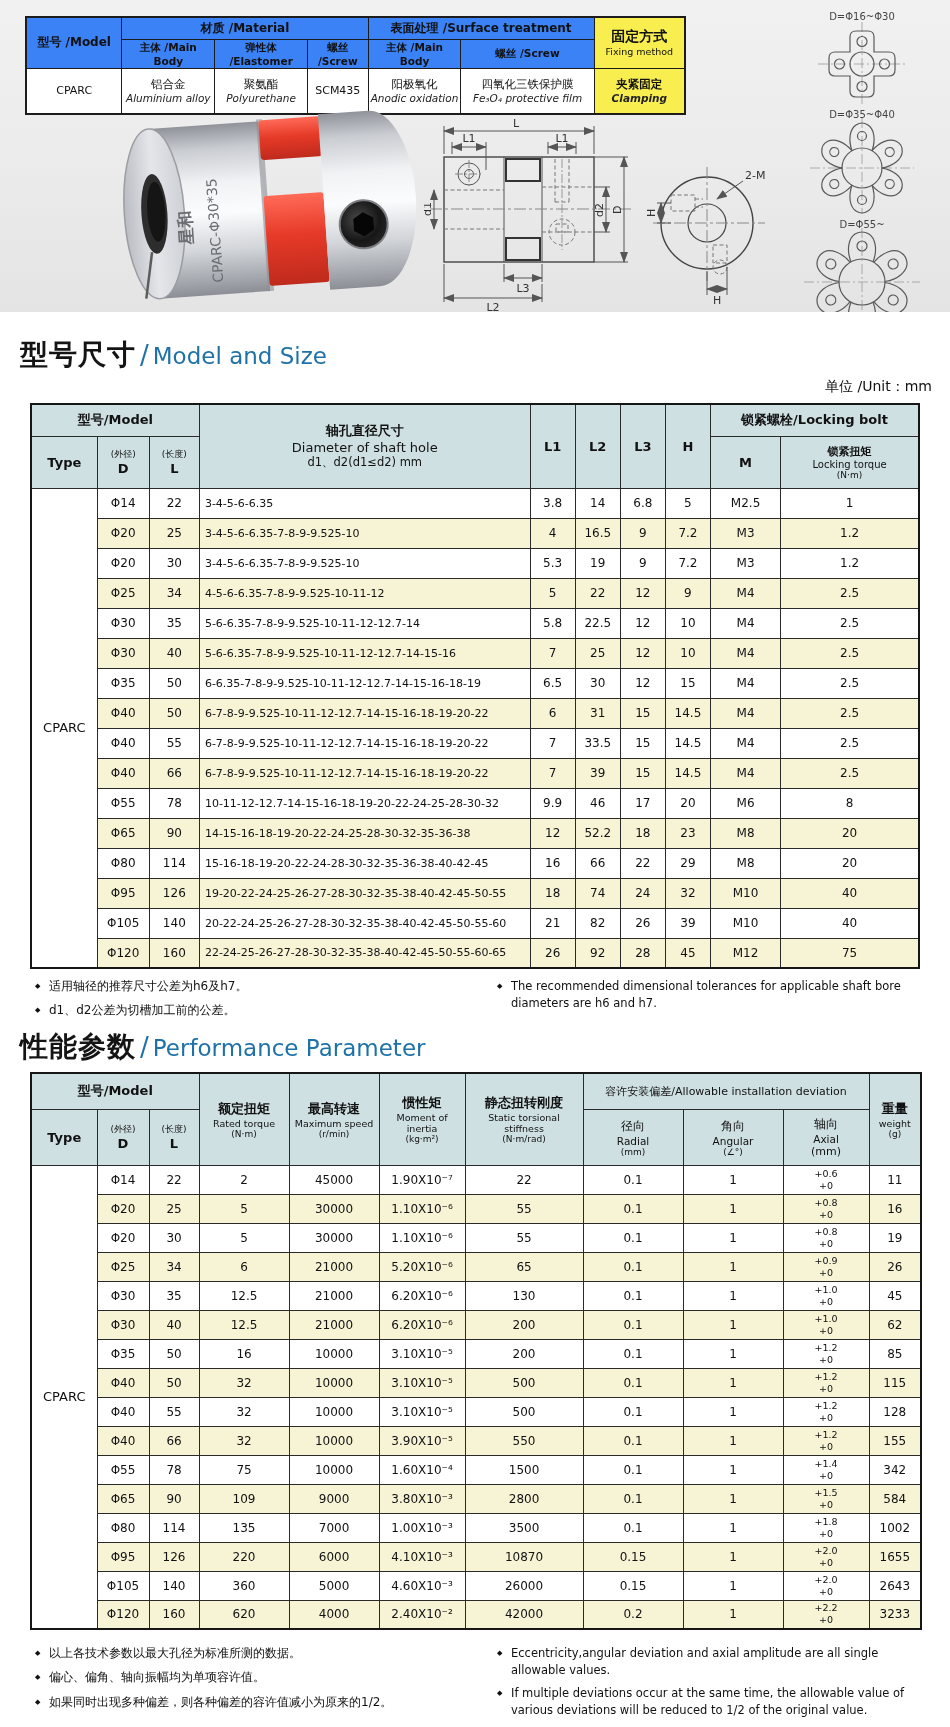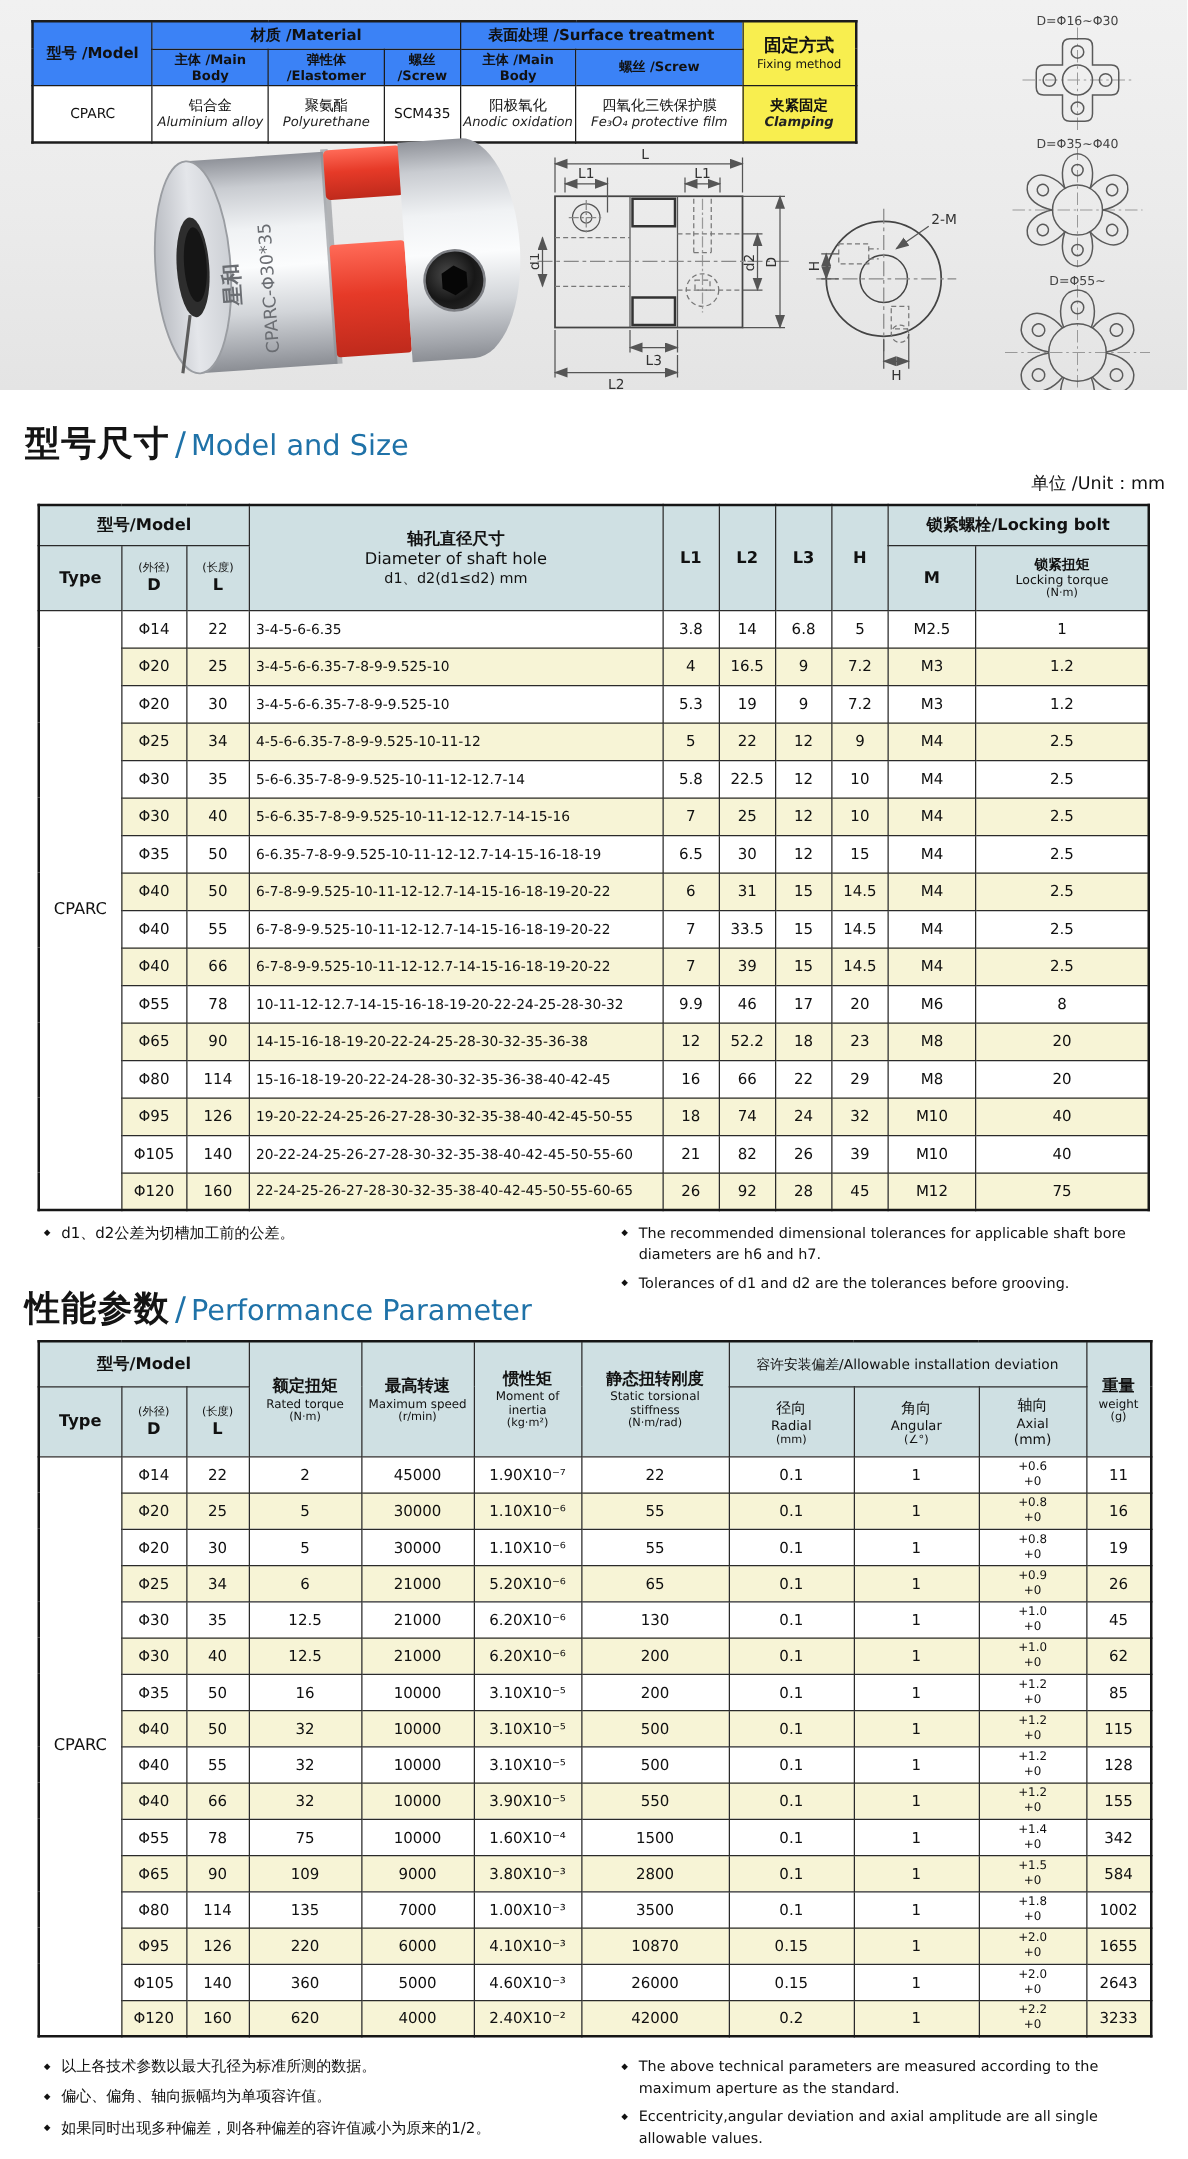--- a/index.html
+++ b/index.html
@@ -545,25 +545,25 @@
           <td>92</td>
           <td>28</td>
           <td>45</td>
           <td>M12</td>
           <td>75</td>
         </tr>
       </tbody>
   </table>
 
   <div class="notes" style="left:35px;top:978px;width:430px">
+      <div class="note">适用轴径的推荐尺寸公差为h6及h7。</div>
       <div class="note">d1、d2公差为切槽加工前的公差。</div>
     </div>
   <div class="notes en" style="left:497px;top:978px;width:425px">
       <div class="note">The recommended dimensional tolerances for applicable shaft bore diameters are h6 and h7.</div>
-      <div class="note">Tolerances of d1 and d2 are the tolerances before grooving.</div>
     </div>
 
   <div class="sec-title" style="top:1028px">
     <span class="zh">性能参数</span><span class="slash">/</span><span class="en">Performance Parameter</span>
   </div>
 
   <table id="t2" class="big" style="top:1072px">
     <colgroup>
       <col style="width:66px">
         <col style="width:52px">
@@ -878,18 +878,17 @@
         </tr>
       </tbody>
   </table>
 
   <div class="notes" style="left:35px;top:1645px;width:440px">
       <div class="note">以上各技术参数以最大孔径为标准所测的数据。</div>
       <div class="note">偏心、偏角、轴向振幅均为单项容许值。</div>
       <div class="note">如果同时出现多种偏差，则各种偏差的容许值减小为原来的1/2。</div>
     </div>
   <div class="notes en" style="left:497px;top:1645px;width:430px">
-      <div class="note">The above technical parameters are measured according to the maximum aperture as the standard.</div>
       <div class="note">Eccentricity,angular deviation and axial amplitude are all single allowable values.</div>
       <div class="note">If multiple deviations occur at the same time, the allowable value of various deviations will be reduced to 1/2 of the original value.</div>
     </div>
 
 </div>
 
 </body></html>

